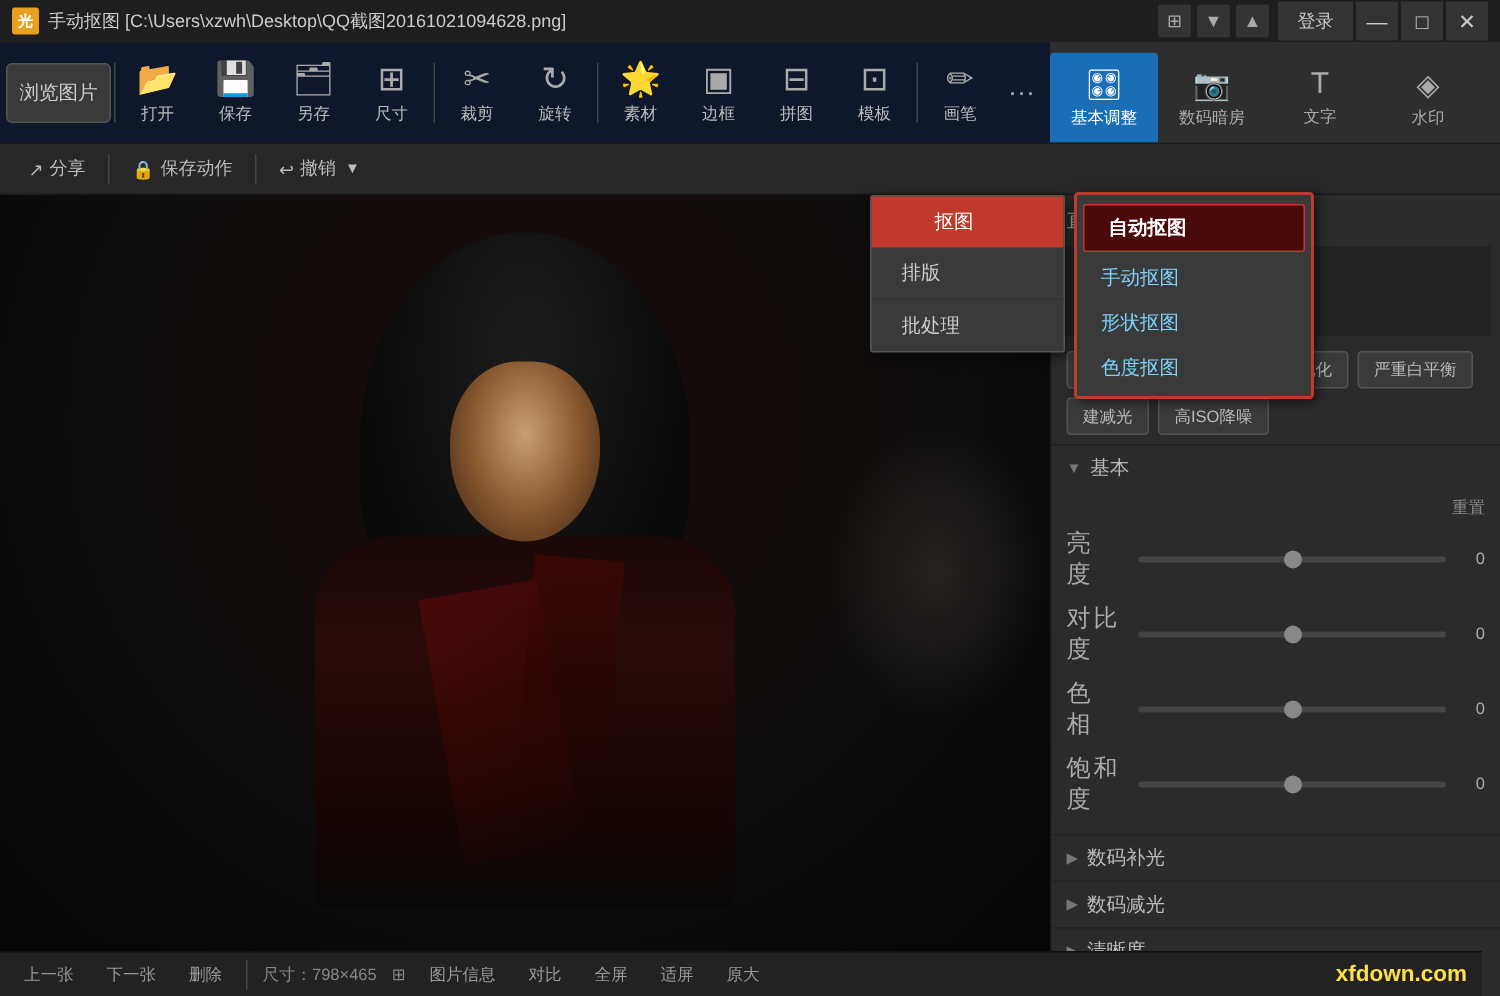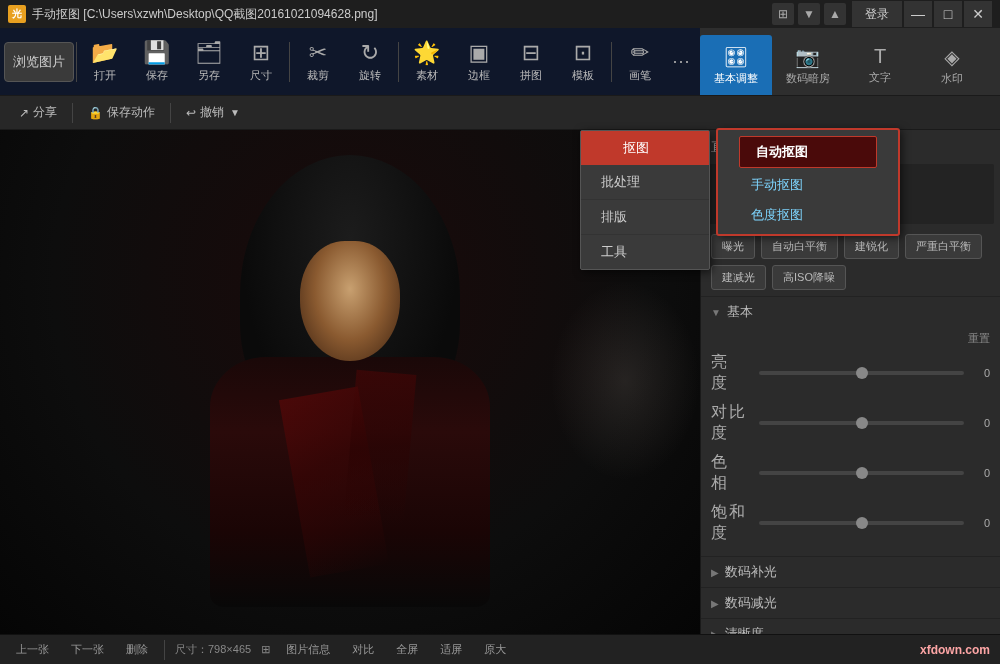--- a/index.html
+++ b/index.html
@@ -340,32 +340,32 @@
       display: flex;
       align-items: center;
       padding: 0 10px;
       gap: 10px;
       border-top: 1px solid #111;
       font-size: 11px;
       color: #888;
       position: absolute;
       bottom: 0;
       left: 0;
-      right: 0;
+      right: 12px;
     }
     .status-btn {
       color: #999;
       cursor: pointer;
       padding: 2px 6px;
       border-radius: 2px;
     }
     .status-fill { flex: 1; }
     .watermark {
-      color: #fca5a5;
-      font-size: 12px;
+      color: #fde047;
+      font-size: 15px;
       font-weight: bold;
     }
 
     
     #dropdown-menu {
       position: absolute;
       top: 130px;
       left: 580px;
       width: 130px;
       background: #3a3a3a;
@@ -391,22 +391,22 @@
 
     
     #autocrop-popup {
       position: absolute;
       top: 128px;
       left: 716px;
       background: #3a3a3a;
       border: 2px solid #c0392b;
       border-radius: 3px;
       z-index: 101;
-      padding: 4px 17px;
-      width: 184px;
+      padding: 4px 0;
+      width: 160px;
       box-shadow: 2px 2px 8px rgba(0,0,0,0.6);
     }
     .autocrop-item {
       padding: 6px 16px;
       cursor: pointer;
       color: #7dd3fc;
       font-size: 13px;
     }
 
     
@@ -659,28 +659,28 @@
     <div class="collapsible-header">
       <span class="collapsible-arrow">▶</span>
       <span>曲线</span>
     </div>
 
   </div>
 </div>
 
 <div id="dropdown-menu">
   <div class="dropdown-item active">抠图</div>
+  <div class="dropdown-item">排版</div>
   <div class="dropdown-item">批处理</div>
-  <div class="dropdown-item">排版</div>
-  <div class="dropdown-item">工具</div>
 </div>
 
 <div id="autocrop-popup">
   <div class="autocrop-item" style="font-weight:bold;color:#fff;border:1px solid #c0392b;margin:2px 4px;border-radius:2px;background:#4a0a0a;">自动抠图</div>
   <div class="autocrop-item">手动抠图</div>
+  <div class="autocrop-item">形状抠图</div>
   <div class="autocrop-item">色度抠图</div>
 </div>
 
 <div id="statusbar">
   <span class="status-btn">上一张</span>
   <span class="status-btn">下一张</span>
   <span class="status-btn">删除</span>
   <span class="action-sep"></span>
   <span>尺寸：798×465</span>
   <span>⊞</span>

